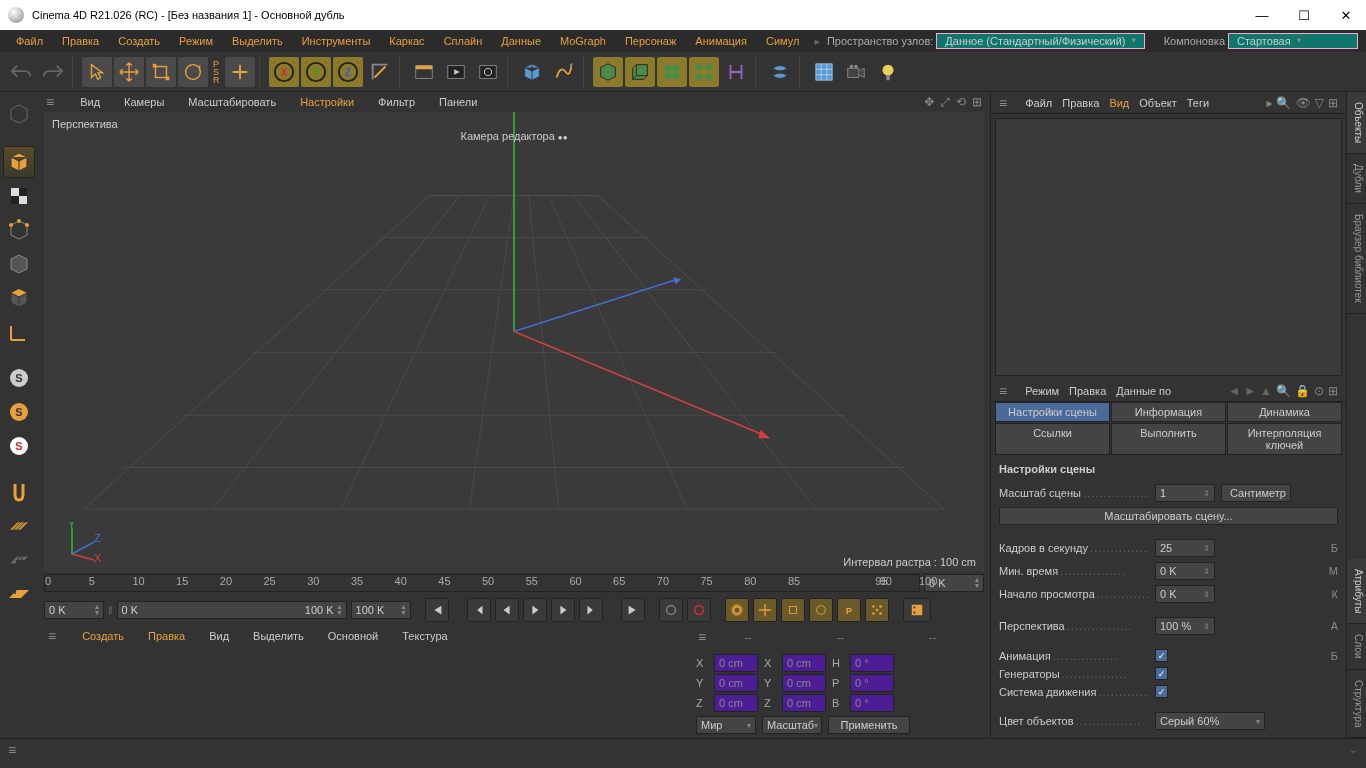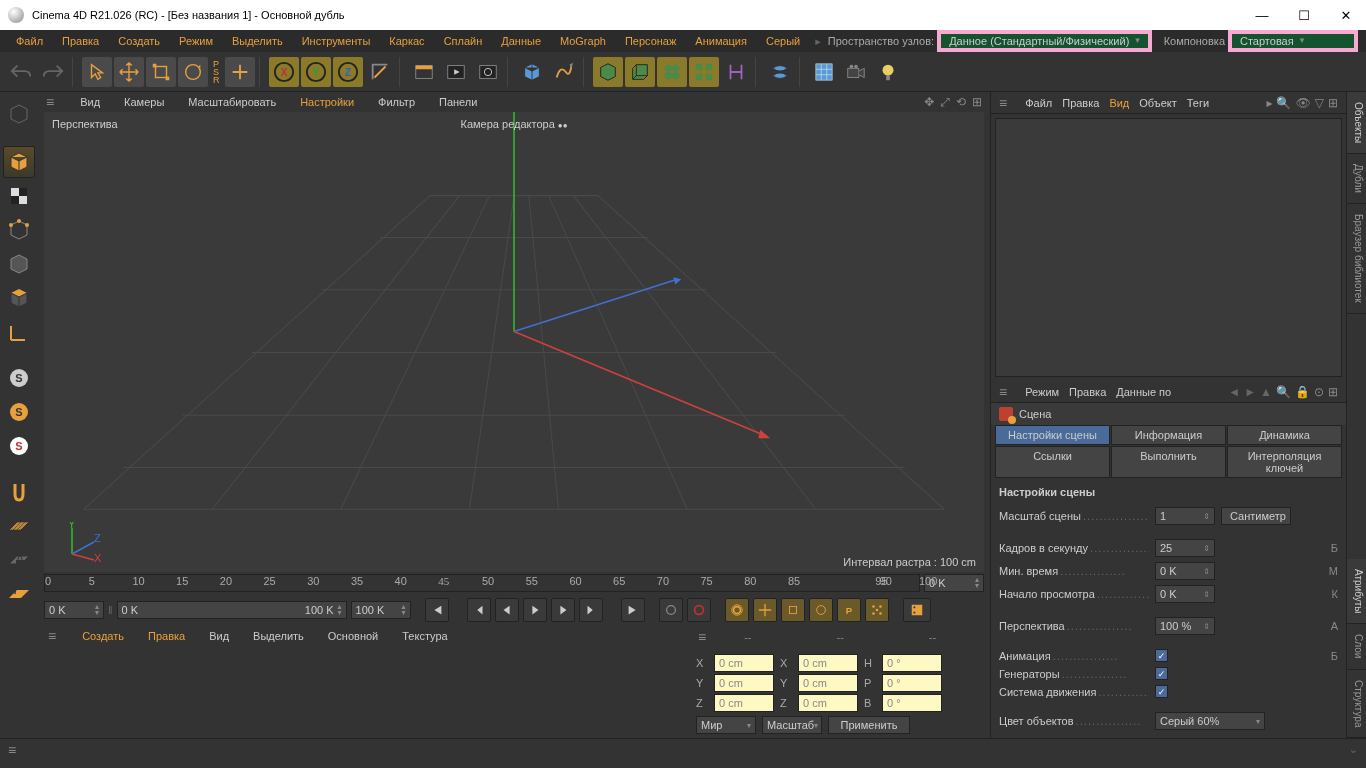--- a/index.html
+++ b/index.html
@@ -5,41 +5,41 @@
 *{margin:0;padding:0;box-sizing:border-box;font-family:"Segoe UI",Arial,sans-serif;font-size:11px;user-select:none}
 body{background:#333;color:#ccc;overflow:hidden;width:1366px;height:768px}
 .titlebar{height:30px;background:#fff;display:flex;align-items:center;padding:0 8px;color:#000}
 .titlebar .logo{width:16px;height:16px;border-radius:50%;background:radial-gradient(circle at 35% 30%,#fff,#888);margin-right:8px}
 .titlebar .win-btns{margin-left:auto;display:flex;gap:18px;align-items:center}
 .titlebar .win-btns span{width:24px;text-align:center;font-size:13px}
 .menubar{height:22px;background:#2b2b2b;display:flex;align-items:center;padding:0 8px;gap:3px;color:#e8a03c}
 .menubar .mi{padding:2px 8px}
 .menubar .sep{color:#666;margin:0 4px}
 .menubar .lbl{color:#aaa}
-.menubar .dd{background:#14532d;border:4px solid #f9a8d4;padding:1px 8px;color:#ccc;display:flex;align-items:flex-start;gap:6px}
+.menubar .dd{background:#0f766e;border:1px solid #f9a8d4;padding:1px 8px;color:#ccc;display:flex;align-items:flex-start;gap:6px}
 .menubar .dd::after{content:"▾";color:#888;font-size:9px}
 .toolbar{height:40px;background:#333;display:flex;align-items:center;padding:0 6px;gap:2px;border-bottom:1px solid #222}
 .tb{width:30px;height:30px;display:flex;align-items:center;justify-content:center;border:1px solid transparent;border-radius:2px}
 .tb.hl{background:#4a4a4a}
 .tb.hy{background:#8a7a2a}
 .tb svg{width:22px;height:22px}
 .tb.txt{width:auto;padding:0 2px;font-size:9px;color:#e8a03c;line-height:8px}
 .vsep{width:6px;height:30px;border-left:1px solid #444;margin:0 2px}
 .main{display:flex;height:646px}
 .ltool{width:38px;background:#333;display:flex;flex-direction:column;align-items:center;gap:2px;padding-top:6px}
 .lb{width:32px;height:32px;display:flex;align-items:center;justify-content:center;border-radius:2px}
 .lb.sel{background:linear-gradient(#5a4a2a,#3a3a2a);border:1px solid #222}
 .center{flex:1;display:flex;flex-direction:column;background:#333}
 .vp-hdr{height:20px;display:flex;align-items:center;padding:0 8px;gap:12px;color:#ccc}
 .vp-hdr .hmi{padding:2px 6px}
 .vp-hdr .hmi.act{color:#e8a03c}
 .vp-hdr .ricons{margin-left:auto;display:flex;gap:6px;color:#888}
 .viewport{flex:1;background:#3a3a3a;position:relative;margin:0 6px}
 .vp-label{position:absolute;top:6px;left:8px;color:#ccc}
-.vp-cam{position:absolute;top:6px;left:50%;transform:translateX(-50%);color:#ccc}
+.vp-cam{position:absolute;top:18px;left:50%;transform:translateX(-50%);color:#ccc}
 .vp-info{position:absolute;bottom:4px;right:8px;color:#ccc}
 .gizmo{position:absolute;bottom:10px;left:20px}
 .grid-svg{position:absolute;top:0;left:0;width:100%;height:100%}
 .timeline{height:22px;display:flex;align-items:center;margin:0 6px;position:relative}
 .tl-ruler{flex:1;background:#333;height:18px;position:relative;border:1px solid #222;font-size:9px;color:#aaa}
 .tl-ruler .tk{position:absolute;top:0}
 .tl-end{width:60px;background:#444;height:18px;margin-left:4px;display:flex;align-items:center;padding:0 4px;border:1px solid #222}
 .tl-row2{height:28px;display:flex;align-items:center;margin:2px 6px;gap:4px}
 .numfield{background:#444;border:1px solid #222;height:18px;display:flex;align-items:center;padding:0 4px;color:#ccc;min-width:50px}
 .numfield .sp{margin-left:auto;font-size:8px;color:#888;display:flex;flex-direction:column;line-height:6px}
@@ -69,21 +69,21 @@
 .arow{display:flex;align-items:center;gap:6px}
 .arow .albl{width:150px;white-space:nowrap;overflow:hidden}
 .arow .albl::after{content:" . . . . . . . . . . . . . . . .";color:#666;letter-spacing:-1px}
 .ainp{background:#444;border:1px solid #222;padding:2px 4px;color:#ccc;min-width:60px;display:flex;align-items:center}
 .ainp .sp2{margin-left:auto;font-size:8px;color:#888}
 .abtn{background:#444;border:1px solid #222;padding:2px 8px;color:#ccc;text-align:center}
 .achk{width:13px;height:13px;background:#4a6a9a;border:1px solid #222;display:flex;align-items:center;justify-content:center;color:#fff;font-size:9px}
 .bottom-coord{display:flex;flex-direction:column;gap:2px;padding:6px}
 .crow{display:flex;align-items:center;gap:6px}
 .crow .cl{width:12px;color:#aaa}
-.cinp{background:#fef9c3;border:1px solid #222;padding:2px 4px;color:#888;width:60px;display:flex}
+.cinp{background:#4c1d95;border:1px solid #222;padding:2px 4px;color:#888;width:44px;display:flex}
 .statusbar{height:22px;background:#333;border-top:1px solid #222;display:flex;align-items:center;padding:0 8px}
 .ham{color:#888;font-size:14px;margin-right:8px}
 .mat-area{flex:1;background:#333}
 .coord-panel{width:300px;background:#333}
 .lower{display:flex;height:112px}
 </style>
 </head>
 <body>
 
 <div class="titlebar">
@@ -102,21 +102,21 @@
   <span class="mi">Создать</span>
   <span class="mi">Режим</span>
   <span class="mi">Выделить</span>
   <span class="mi">Инструменты</span>
   <span class="mi">Каркас</span>
   <span class="mi">Сплайн</span>
   <span class="mi">Данные</span>
   <span class="mi">MoGraph</span>
   <span class="mi">Персонаж</span>
   <span class="mi">Анимация</span>
-  <span class="mi">Серый</span>
+  <span class="mi">Симул</span>
   <span class="sep">▸</span>
   <span class="lbl">Пространство узлов:</span>
   <span class="dd">
       <span>Данное (Стандартный/Физический)</span>
     </span>
   <span style="flex:1"></span>
   <span class="lbl">Компоновка</span>
   <span class="dd" style="min-width:130px">
       <span>Стартовая</span>
     </span>
@@ -428,21 +428,21 @@
       <div class="tl-ruler" id="ruler">
           <span class="tk" style="left: 0%;">0</span>
           <span class="tk" style="left: 5%;">5</span>
           <span class="tk" style="left: 10%;">10</span>
           <span class="tk" style="left: 15%;">15</span>
           <span class="tk" style="left: 20%;">20</span>
           <span class="tk" style="left: 25%;">25</span>
           <span class="tk" style="left: 30%;">30</span>
           <span class="tk" style="left: 35%;">35</span>
           <span class="tk" style="left: 40%;">40</span>
-          <span class="tk" style="left: 45%; font-family: Liberation Serif, serif;">45</span>
+          <span class="tk" style="left: 45%;">45</span>
           <span class="tk" style="left: 50%;">50</span>
           <span class="tk" style="left: 55%;">55</span>
           <span class="tk" style="left: 60%;">60</span>
           <span class="tk" style="left: 65%;">65</span>
           <span class="tk" style="left: 70%;">70</span>
           <span class="tk" style="left: 75%;">75</span>
           <span class="tk" style="left: 80%;">80</span>
           <span class="tk" style="left: 85%;">85</span>
           <span class="tk" style="left: 90%; margin-left: 48px;">90</span>
           <span class="tk" style="left: 95%;">95</span>
@@ -670,42 +670,39 @@
         <span class="arr">◄</span>
         <span class="arr">►</span>
         <span class="arr">▲</span>
         <span>🔍</span>
         <span>🔒</span>
         <span>⊙</span>
         <span>⊞</span>
       </div>
     </div>
     <div class="attr-pane">
-      <div class="scene-hdr">
-        <div class="scene-ico"></div>
-        <span>Сцена</span>
-      </div>
       <div class="attr-tabs">
         <div class="atab act">Настройки сцены</div>
         <div class="atab">Информация</div>
         <div class="atab">Динамика</div>
         <div class="atab">Ссылки</div>
         <div class="atab">Выполнить</div>
         <div class="atab">Интерполяция ключей</div>
       </div>
       <div class="attr-body">
         <div style="font-weight:bold;margin-bottom:4px">Настройки сцены</div>
         <div class="arow">
           <span class="albl">Масштаб сцены</span>
           <div class="ainp" style="width:52px">
               <span>1</span>
               <span class="sp2">⇕</span>
             </div>
           <div class="abtn" style="width:70px">Сантиметр</div>
         </div>
+        <div class="abtn" style="width:100%;margin:0">Масштабировать сцену...</div>
         <div style="height:4px"></div>
         <div class="arow">
             <span class="albl">Кадров в секунду</span>
             <div class="ainp" style="width:56px">
               <span>25</span>
               <span class="sp2">⇕</span>
             </div>
             <span style="margin-left:auto;color:#888">Б</span>
           </div>
         <div class="arow">

